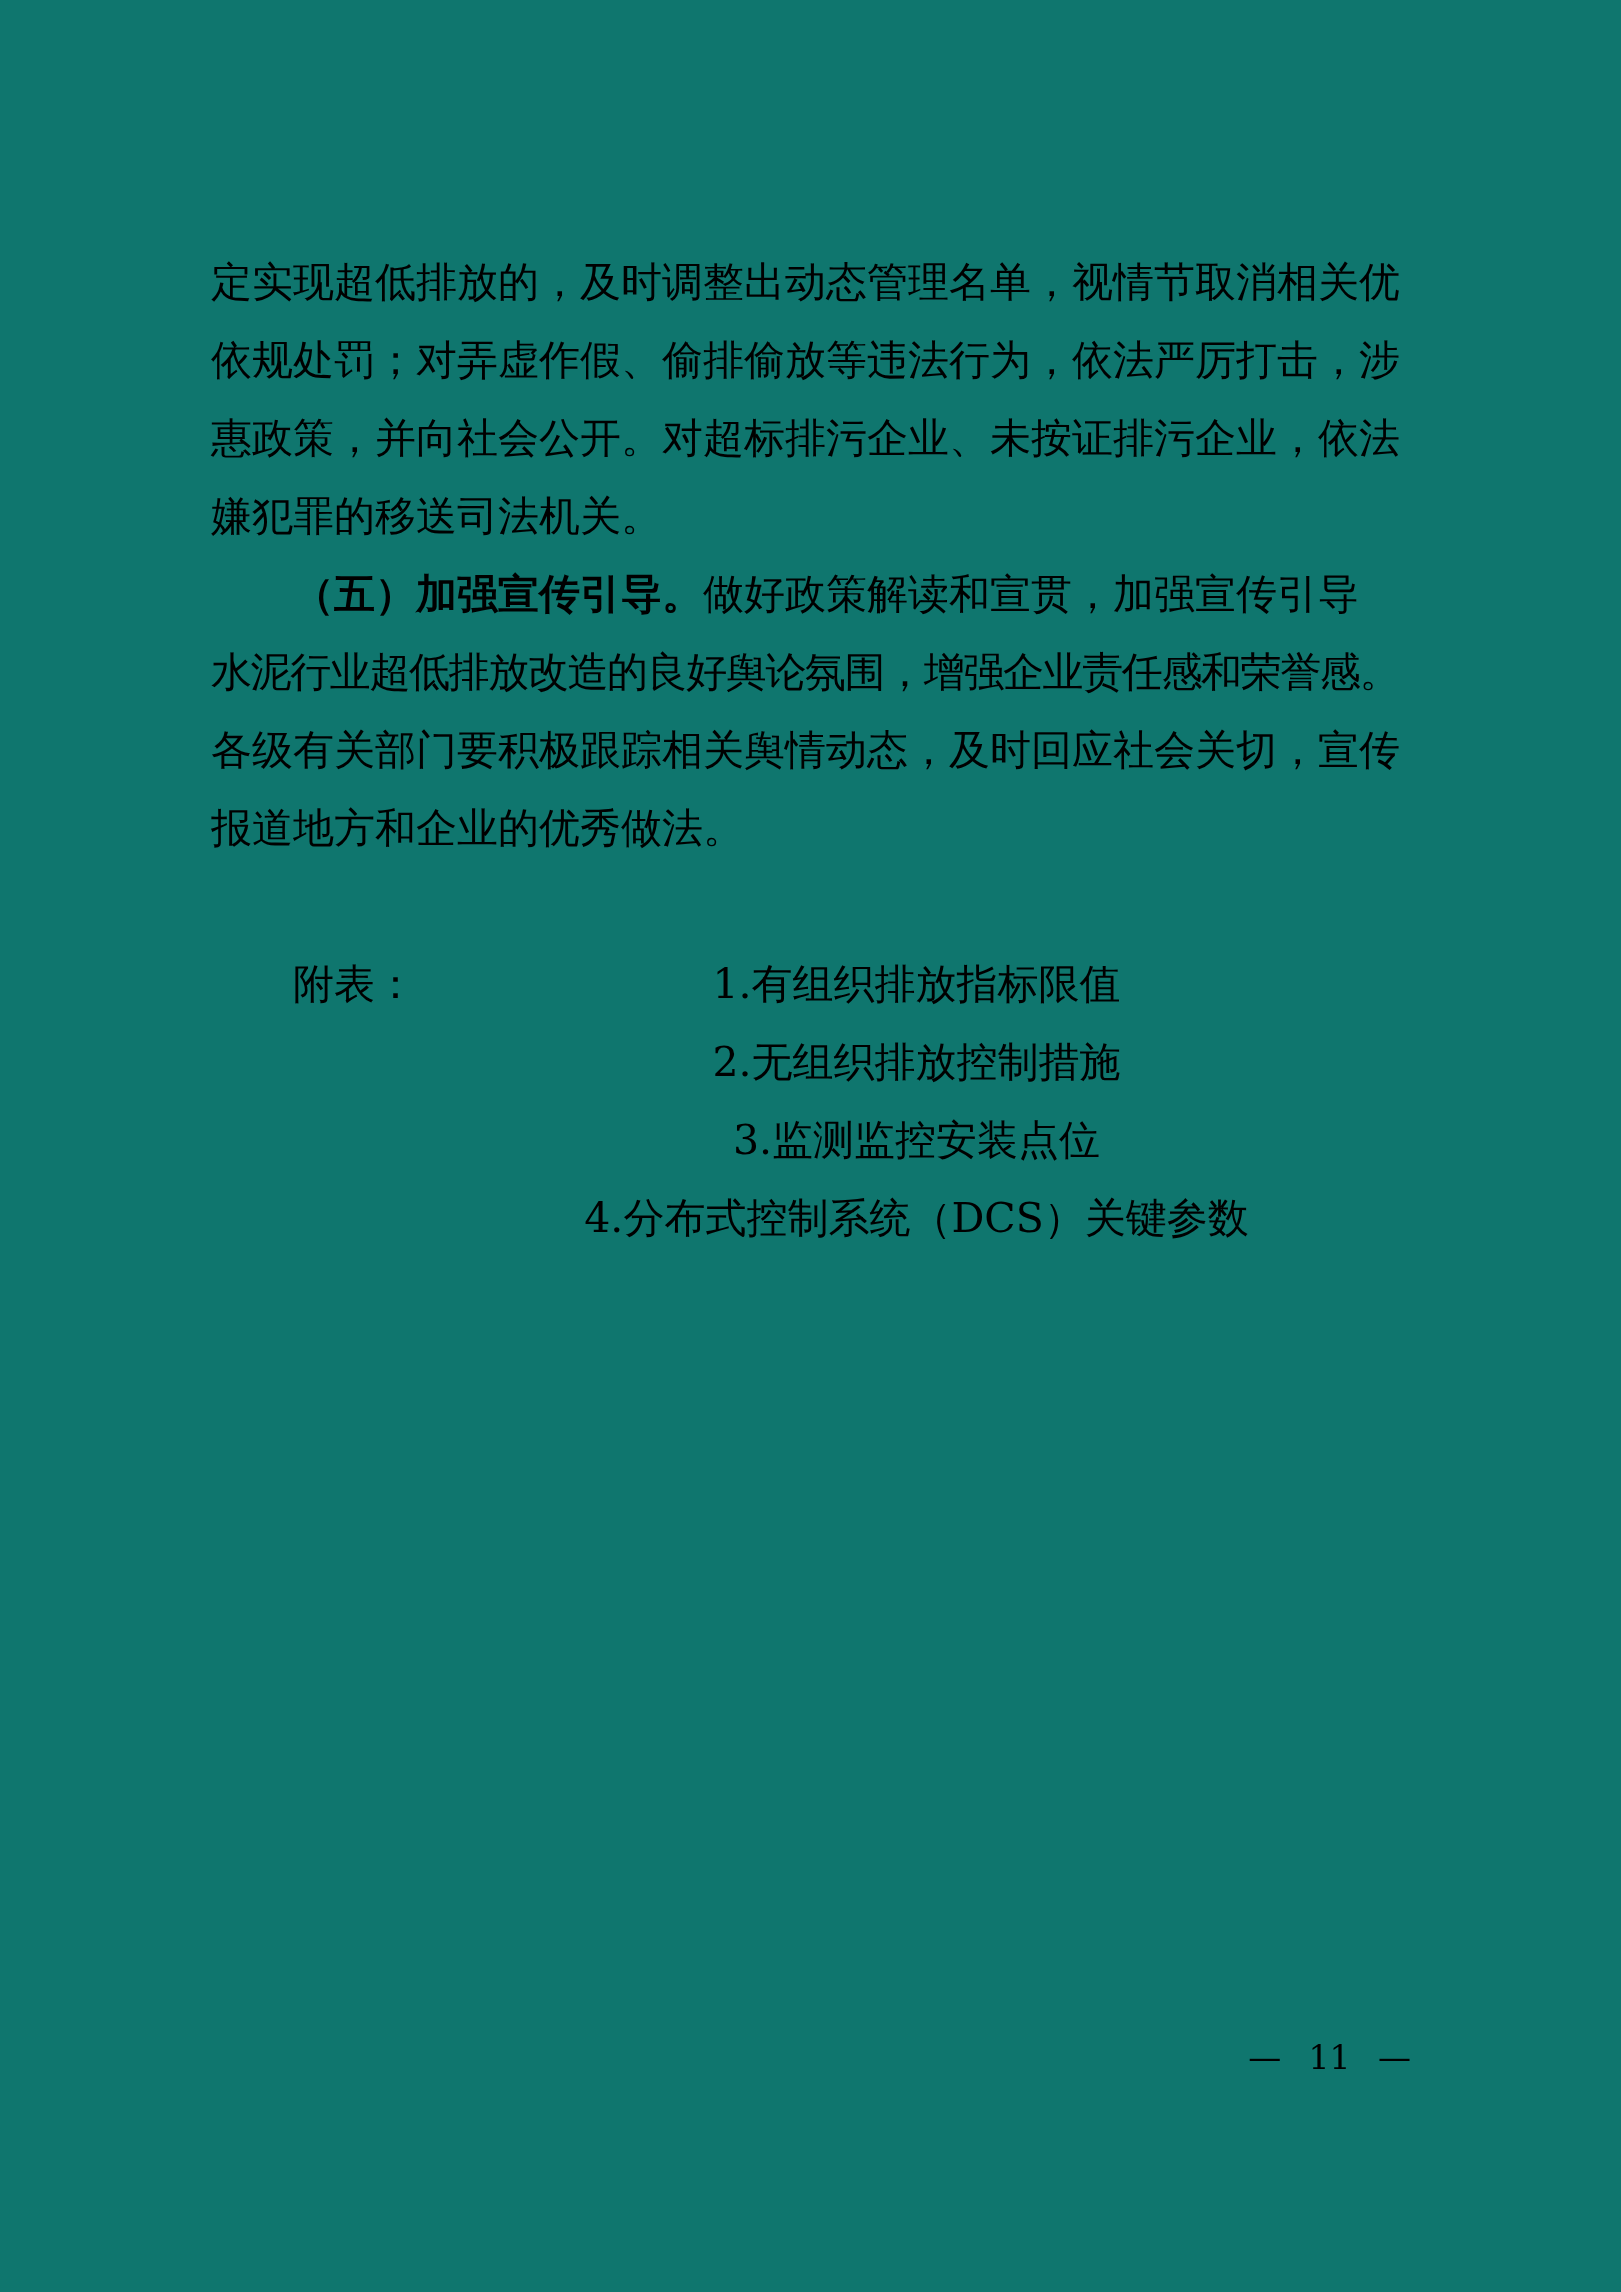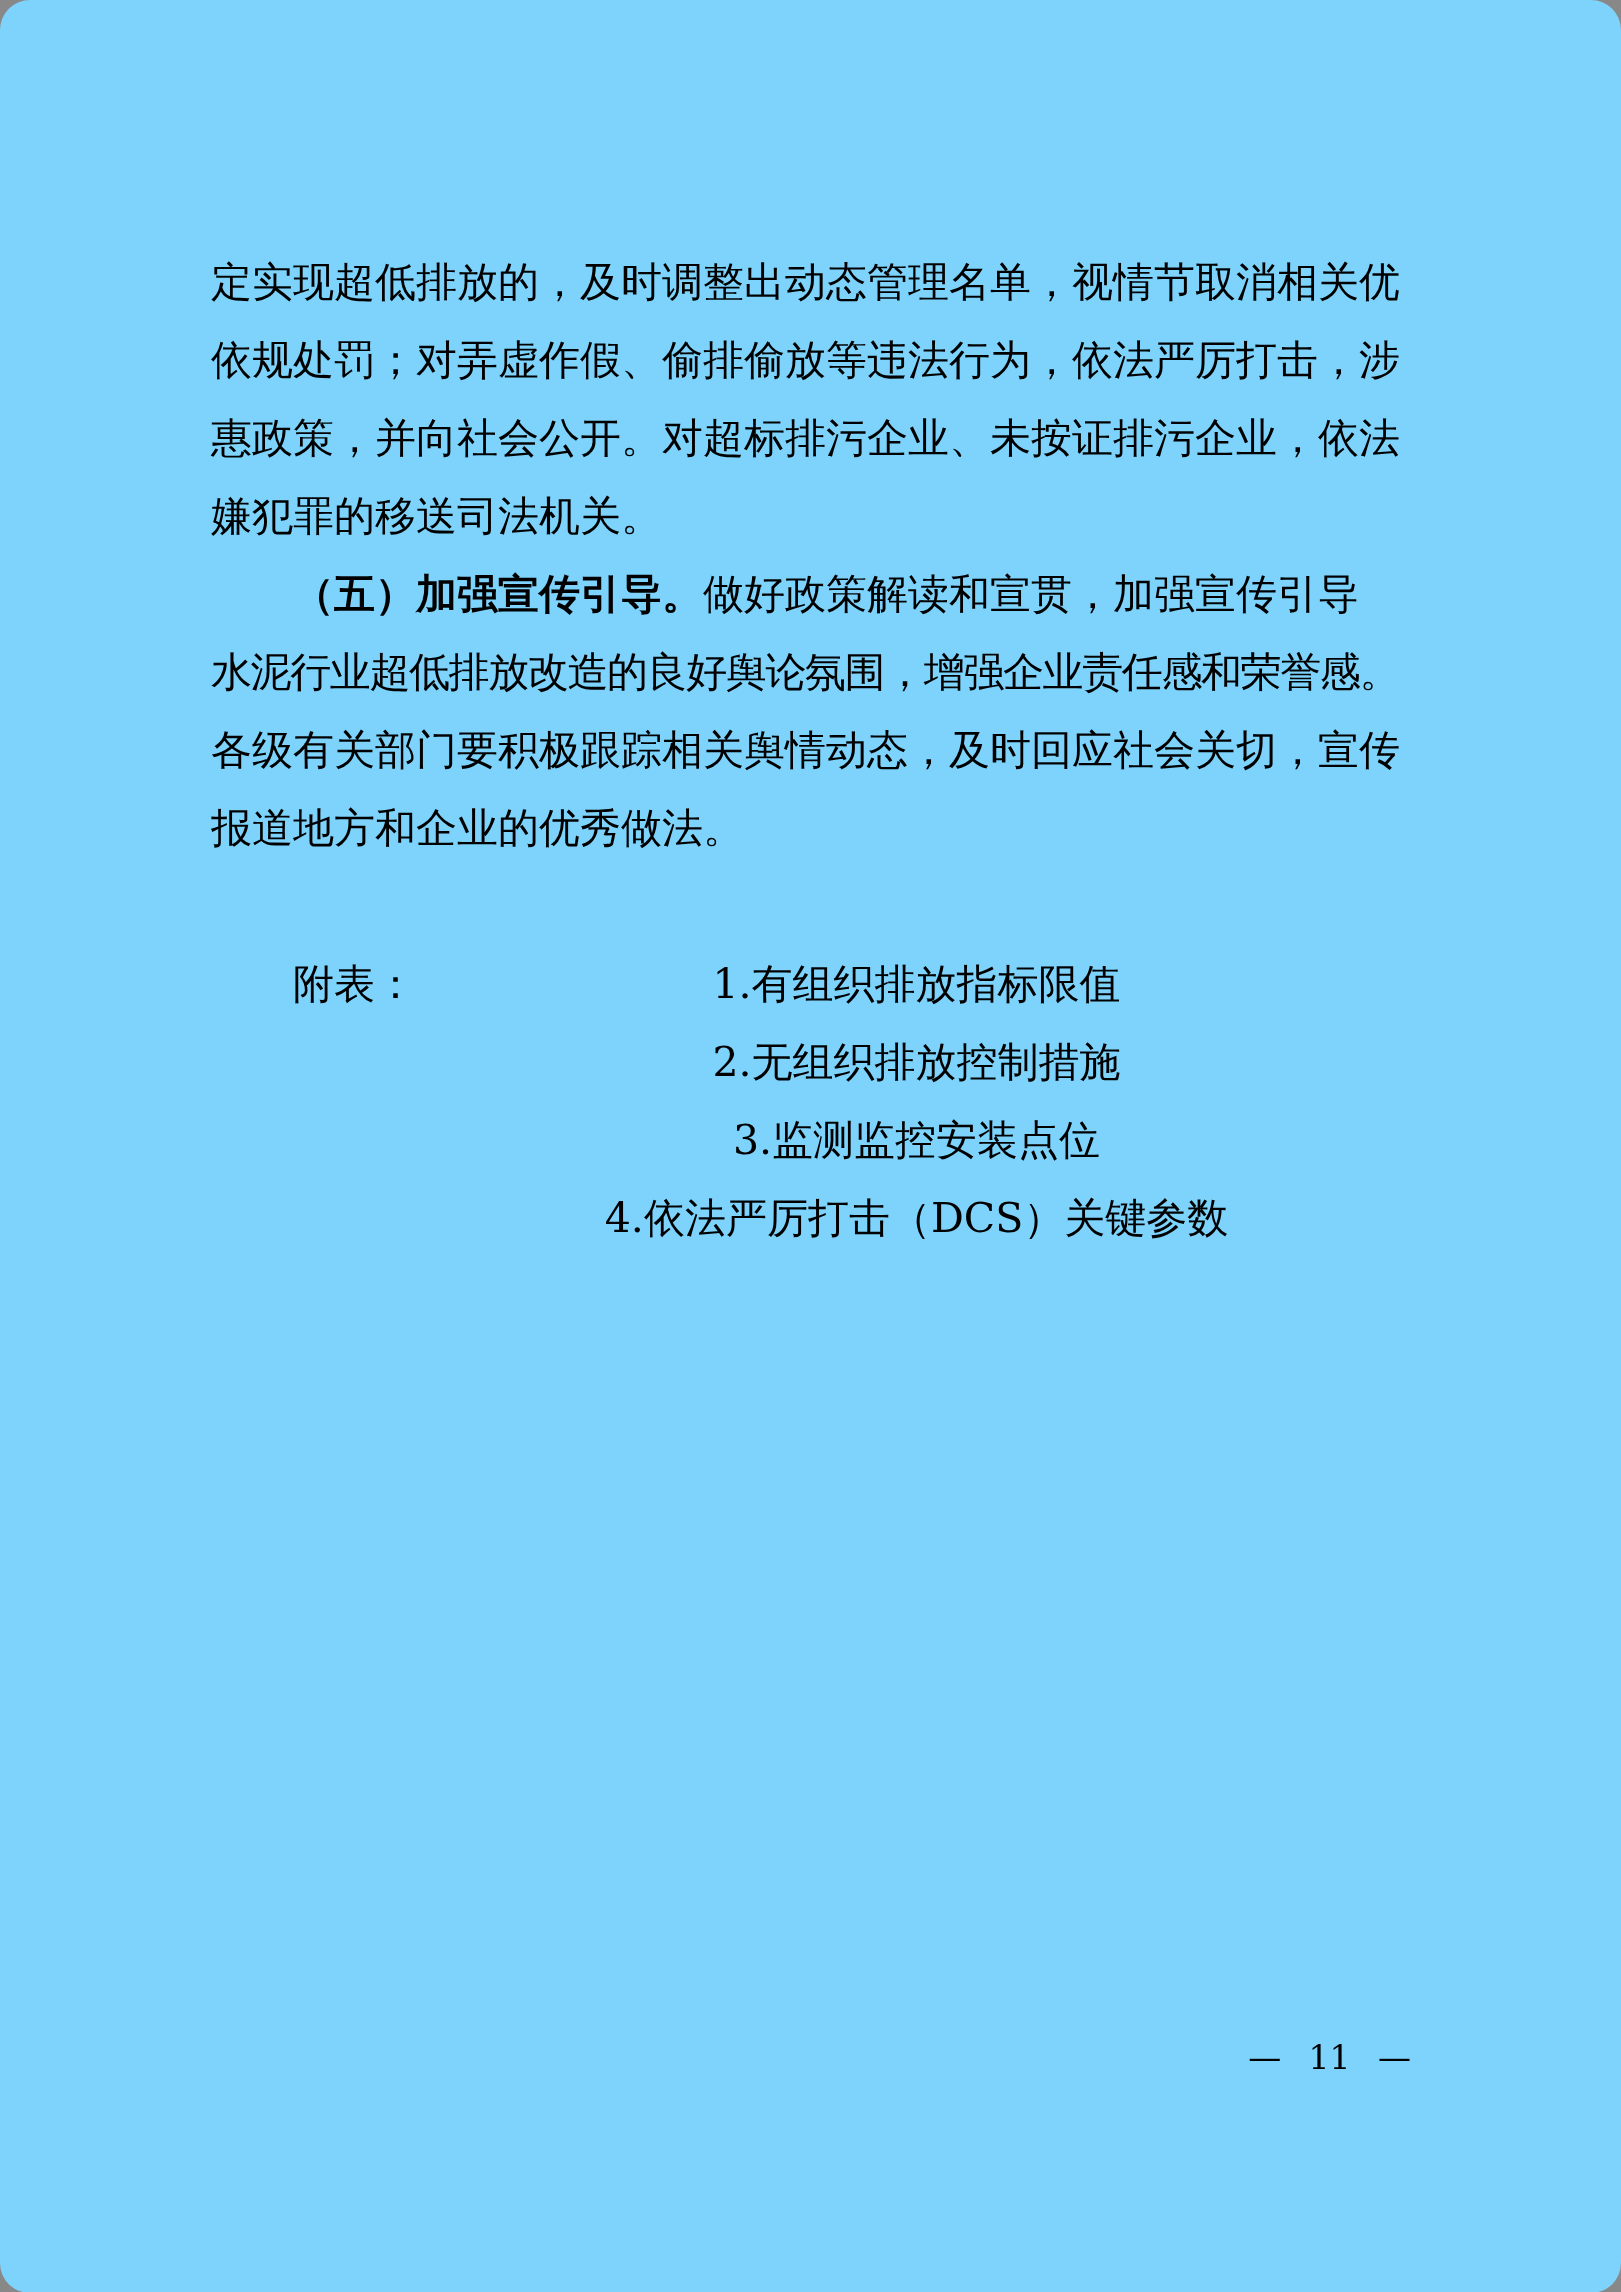--- a/index.html
+++ b/index.html
@@ -4,25 +4,24 @@
 <style>
   html, body {
     margin: 0;
     padding: 0;
     background: #888;
   }
   .page {
     position: relative;
     width: 1621px;
     height: 2293px;
-    background: #7dd3fc;
+    background: #0f766e;
     overflow: hidden;
     font-family: "DejaVu Serif", serif;
     color: #000000;
-    border-radius: 30px;
   }
   .body-text {
     position: absolute;
     left: 211px;
     top: 243px;
     width: 1206px;
     font-size: 41px;
     line-height: 78px;
   }
   .line {
@@ -94,21 +93,21 @@
         <span class="att-label">附表：</span>
         <span>1.</span><span>有组织排放指标限值</span>
       </div>
       <div class="att-line">
         <span>2.</span><span>无组织排放控制措施</span>
       </div>
       <div class="att-line">
         <span>3.</span><span>监测监控安装点位</span>
       </div>
       <div class="att-line">
-        <span>4.</span><span>依法严厉打击（DCS）关键参数</span>
+        <span>4.</span><span>分布式控制系统（DCS）关键参数</span>
       </div>
     </div>
 
   </div>
 
   <div class="footer">
     <span>—</span>
     <span>11</span>
     <span>—</span>
   </div>

